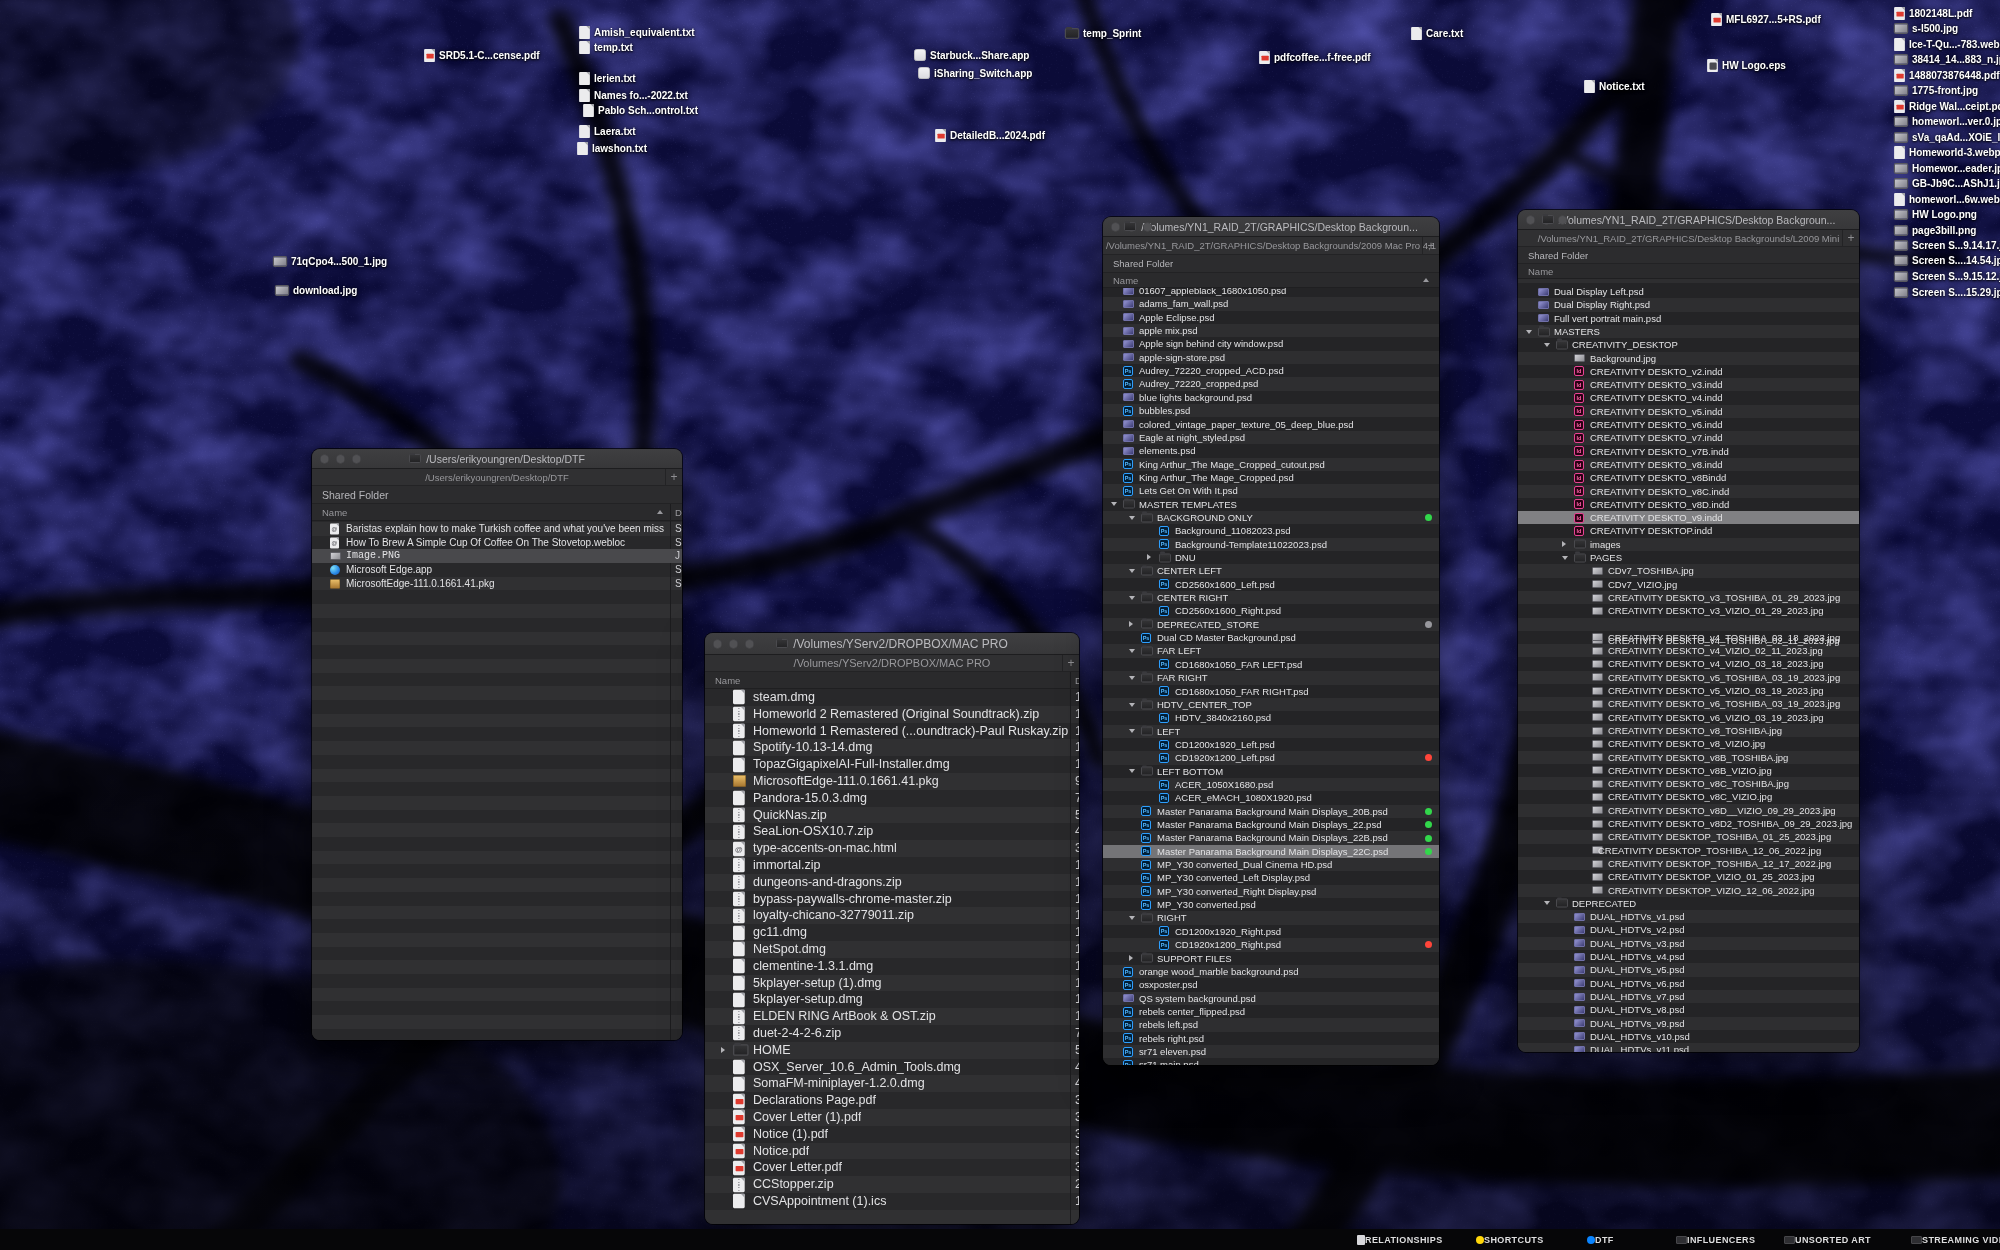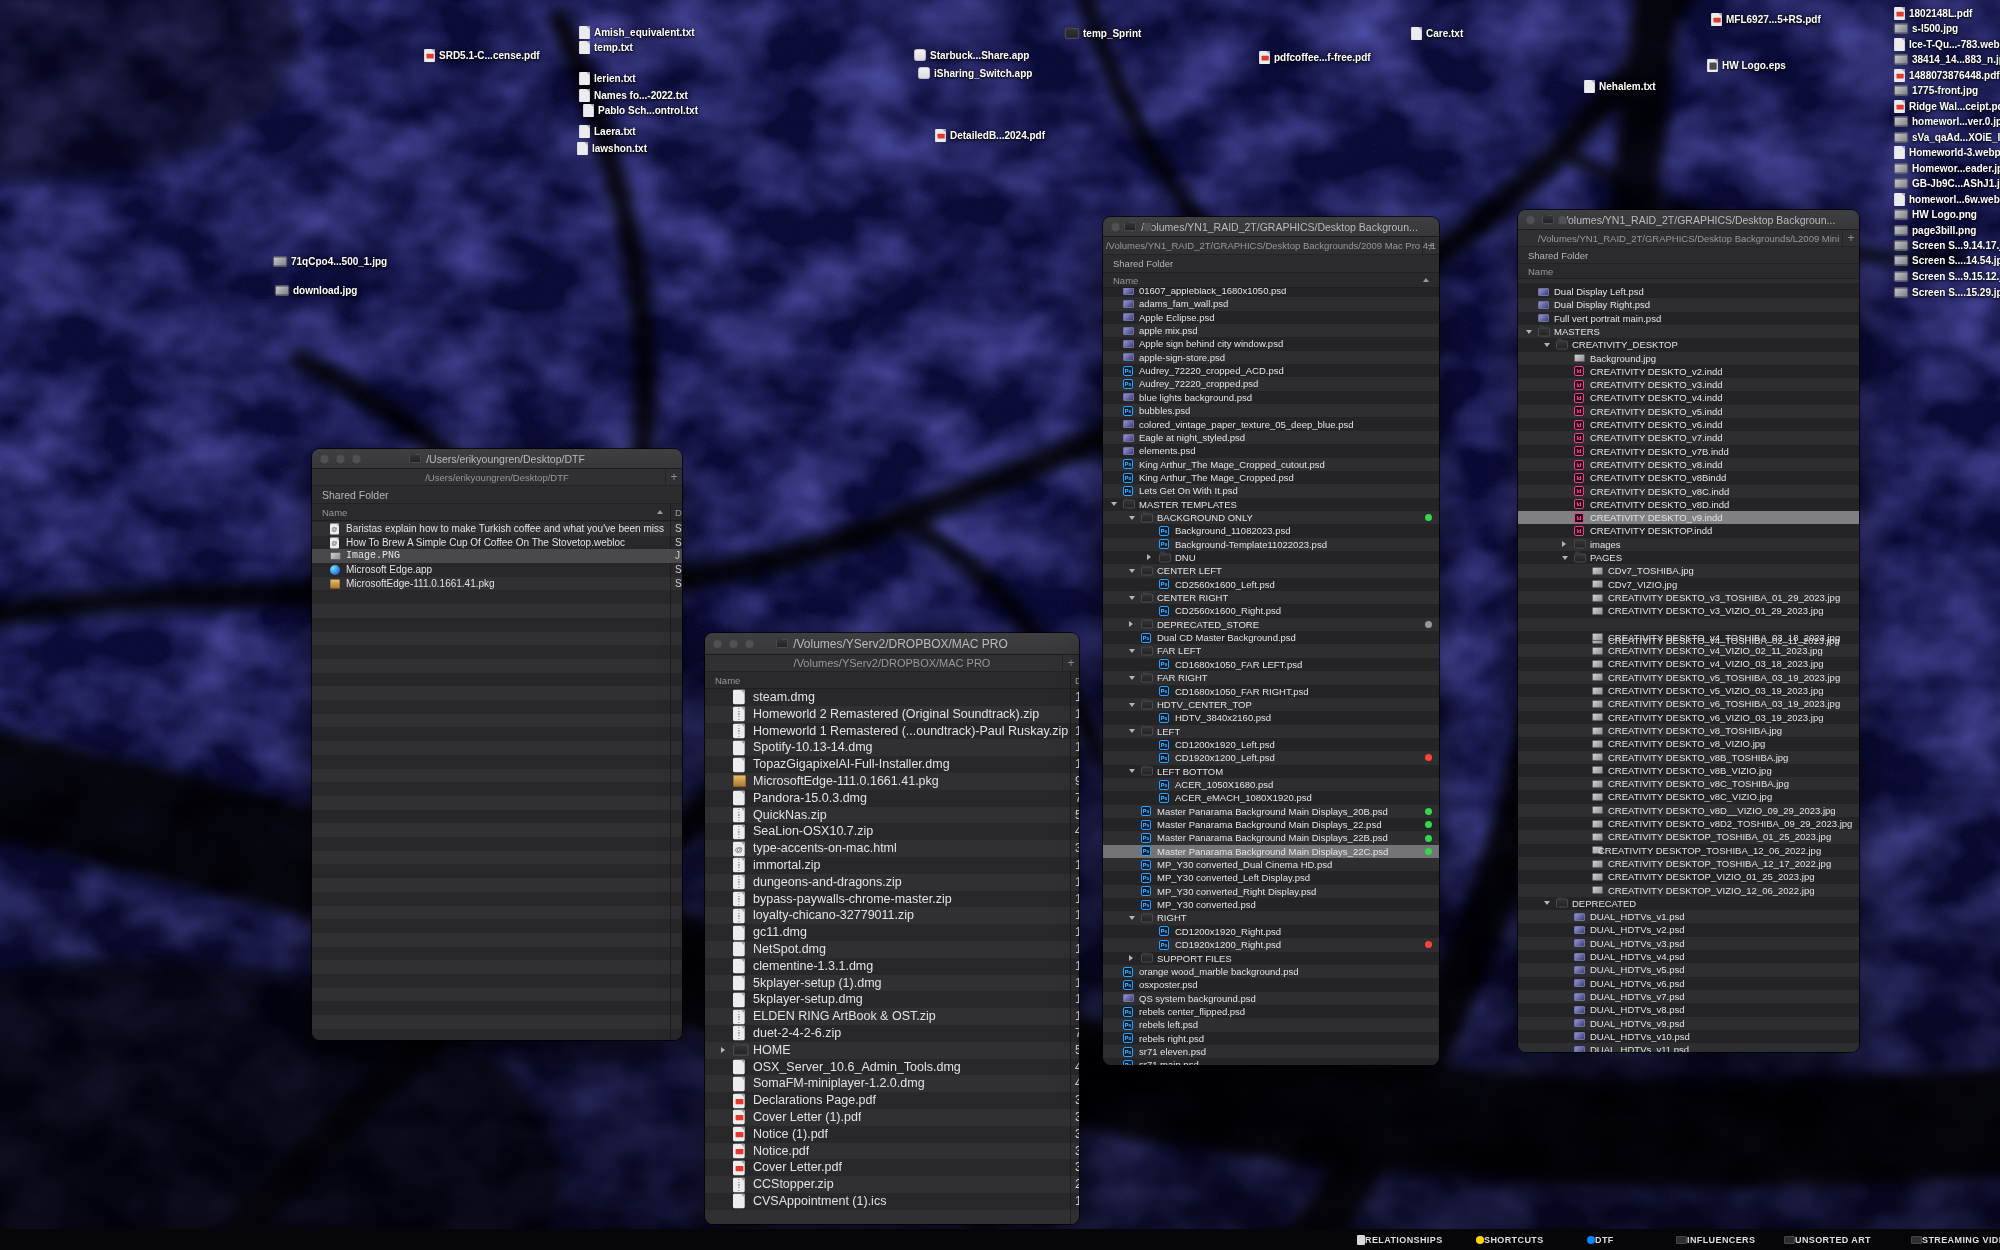--- a/index.html
+++ b/index.html
@@ -182,21 +182,21 @@
     <div class="dic" style="left: 1260px; top: 50px;">
       <span class="ic ic-pdf"></span>
       <span class="lbl">pdfcoffee...f-free.pdf</span>
     </div>
     <div class="dic" style="left: 1412px; top: 26px;">
       <span class="ic ic-txt"></span>
       <span class="lbl">Care.txt</span>
     </div>
     <div class="dic" style="left: 1585px; top: 79px;">
       <span class="ic ic-txt"></span>
-      <span class="lbl">Nehalem.txt</span>
+      <span class="lbl">Notice.txt</span>
     </div>
     <div class="dic" style="left: 1712px; top: 12px;">
       <span class="ic ic-pdf"></span>
       <span class="lbl">MFL6927...5+RS.pdf</span>
     </div>
     <div class="dic" style="left: 1708px; top: 58px;">
       <span class="ic ic-eps"></span>
       <span class="lbl">HW Logo.eps</span>
     </div>
     <div class="dic" style="left: 1895px; top: 6px;">

